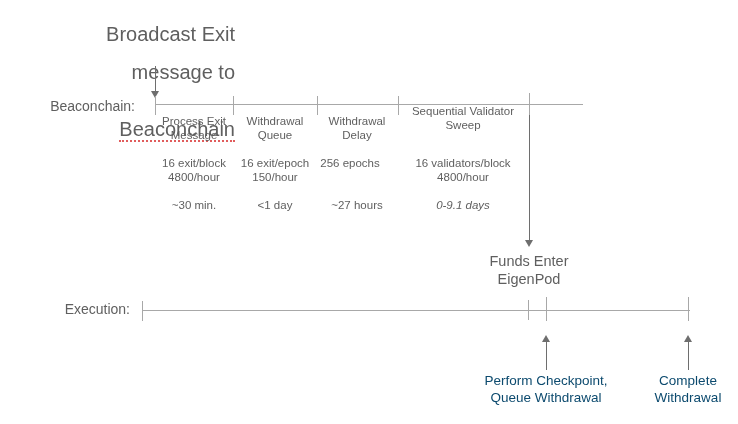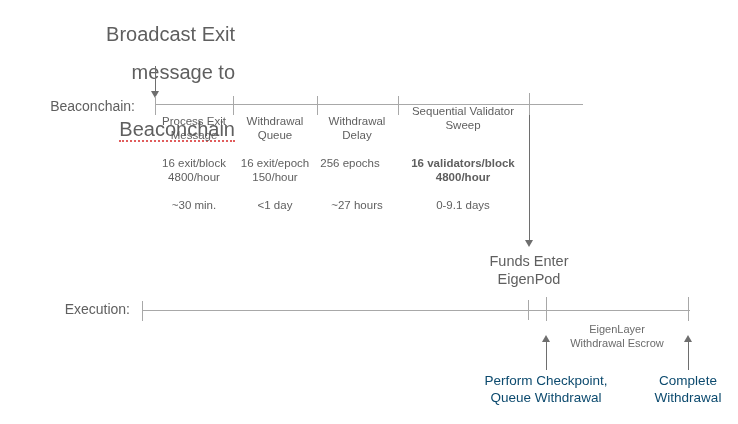--- a/index.html
+++ b/index.html
@@ -149,42 +149,40 @@
 150/hour</div>
   <div class="txt phase-dur" style="left:225px; top:198px; width:100px;">&lt;1 day</div>
 
   <div class="txt phase-name" style="left:307px; top:114px; width:100px;">Withdrawal
 Delay</div>
   <div class="txt phase-rate" style="left:300px; top:156px; width:100px;">256 epochs</div>
   <div class="txt phase-dur" style="left:307px; top:198px; width:100px;">~27 hours</div>
 
   <div class="txt phase-name" style="left:398px; top:104px; width:130px;">Sequential Validator
 Sweep</div>
-  <div class="txt phase-rate" style="left:398px; top:156px; width:130px;font-weight:bold;">16 validators/block
+  <div class="txt phase-rate" style="left:398px; top:156px; width:130px;">16 validators/block
 4800/hour</div>
-  <div class="txt phase-dur" style="left:398px; top:198px; width:130px;">0-9.1 days</div>
+  <div class="txt phase-dur" style="left:398px; top:198px; width:130px;font-style:italic;">0-9.1 days</div>
 
   <div class="vline" style="left:529px; top:115px; height:127px;"></div>
   <div class="arrowhead-down" style="left:525px; top:240px;"></div>
 
   <div class="milestone" style="left:449px; top:252px; width:160px;">Funds Enter
 EigenPod</div>
 
   <div class="row-label" style="left:0px; top:299px; width:130px;">Execution:</div>
 
   <div class="hline" style="left:142px; top:310px; width:548px;"></div>
 
   <div class="tick" style="left:142px; top:301px; height:20px;"></div>
   <div class="tick" style="left:528px; top:300px; height:20px;"></div>
   <div class="tick" style="left:546px; top:297px; height:24px;"></div>
   <div class="tick" style="left:688px; top:297px; height:24px;"></div>
 
 
-  <div class="exec-note" style="left:557px; top:322px; width:120px;">EigenLayer
-Withdrawal Escrow</div>
 
   <div class="vline" style="left:546px; top:340px; height:30px;"></div>
   <div class="arrowhead-up" style="left:542px; top:335px;"></div>
   <div class="exec-milestone" style="left:466px; top:372px; width:160px;">Perform Checkpoint,
 Queue Withdrawal</div>
 
   <div class="vline" style="left:688px; top:340px; height:30px;"></div>
   <div class="arrowhead-up" style="left:684px; top:335px;"></div>
   <div class="exec-milestone" style="left:633px; top:372px; width:110px;">Complete
 Withdrawal</div>

